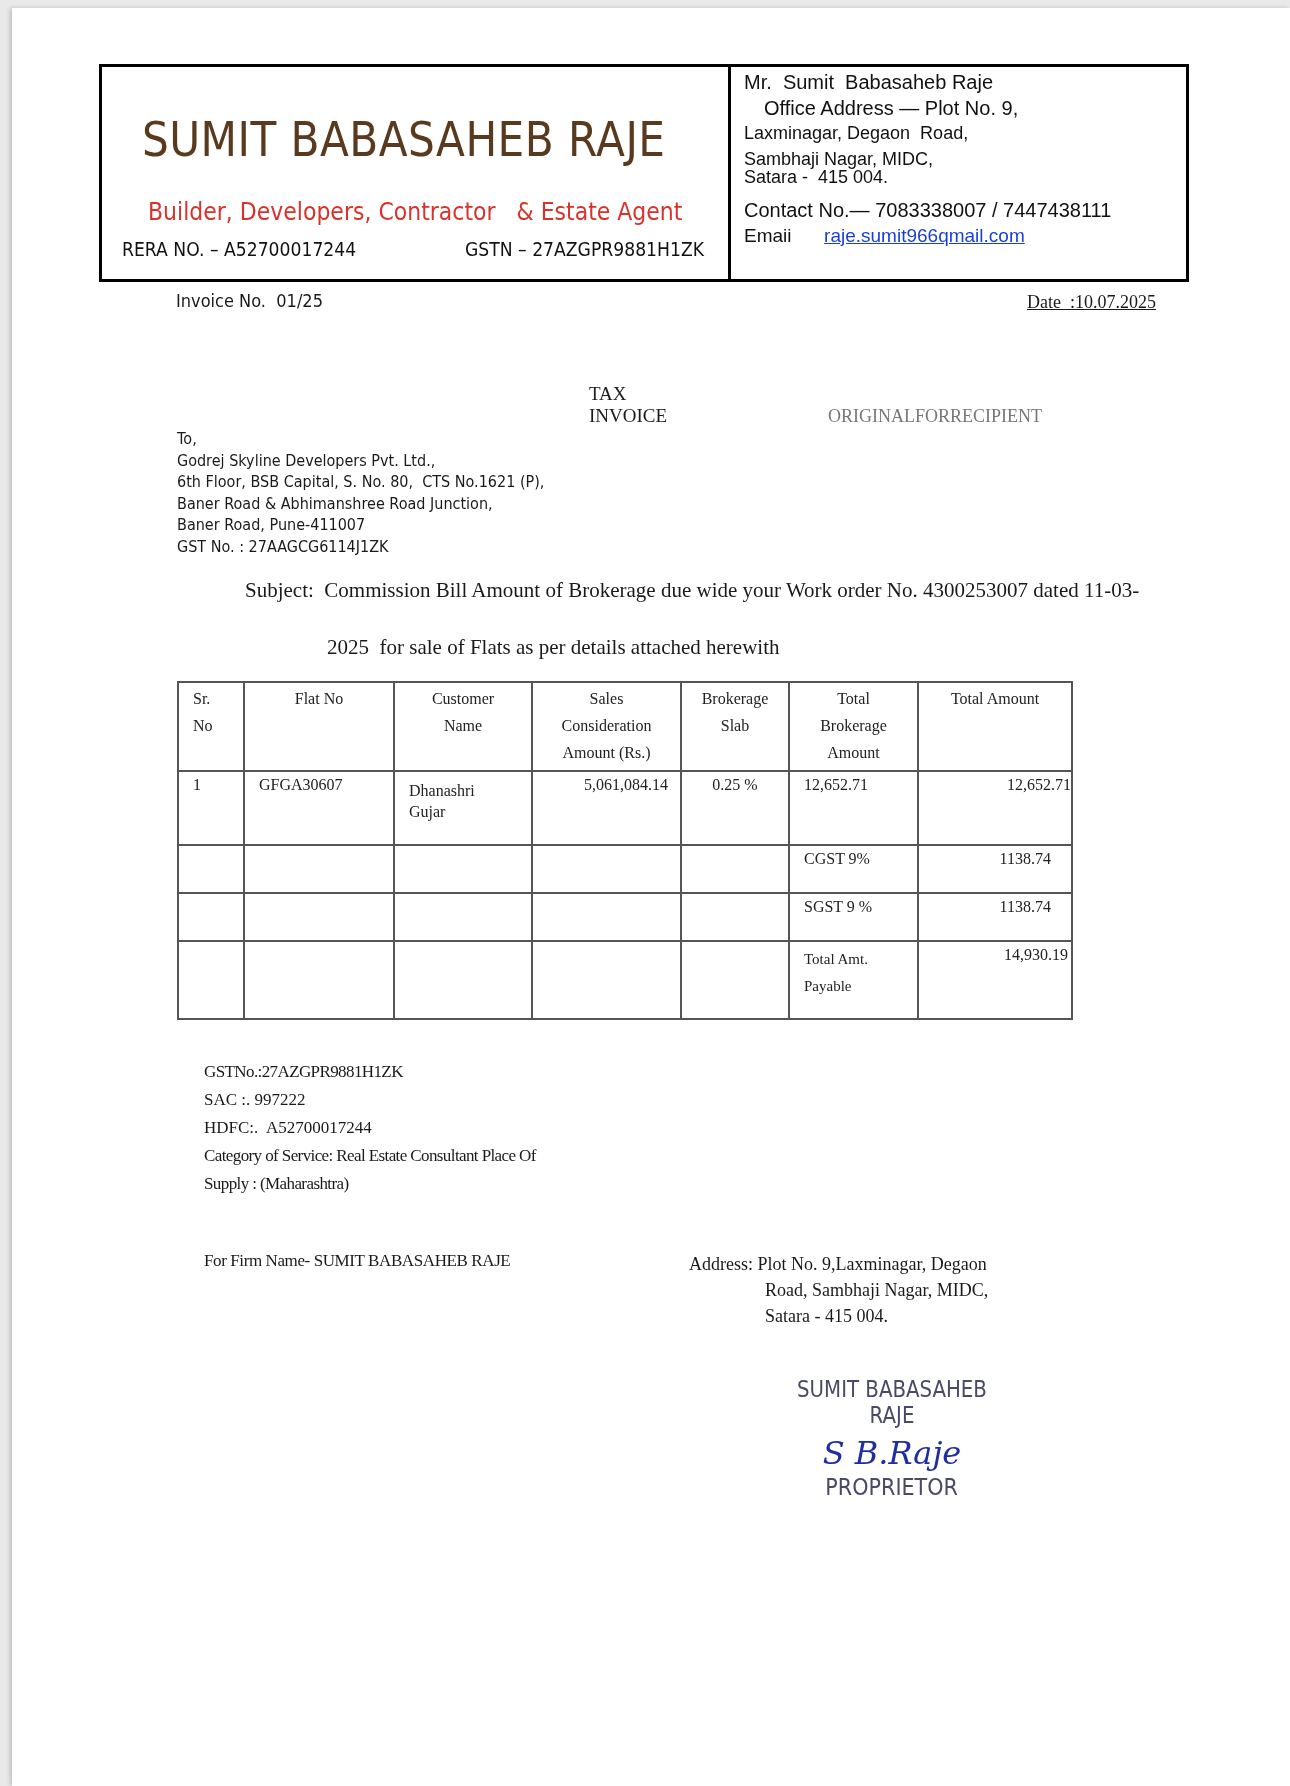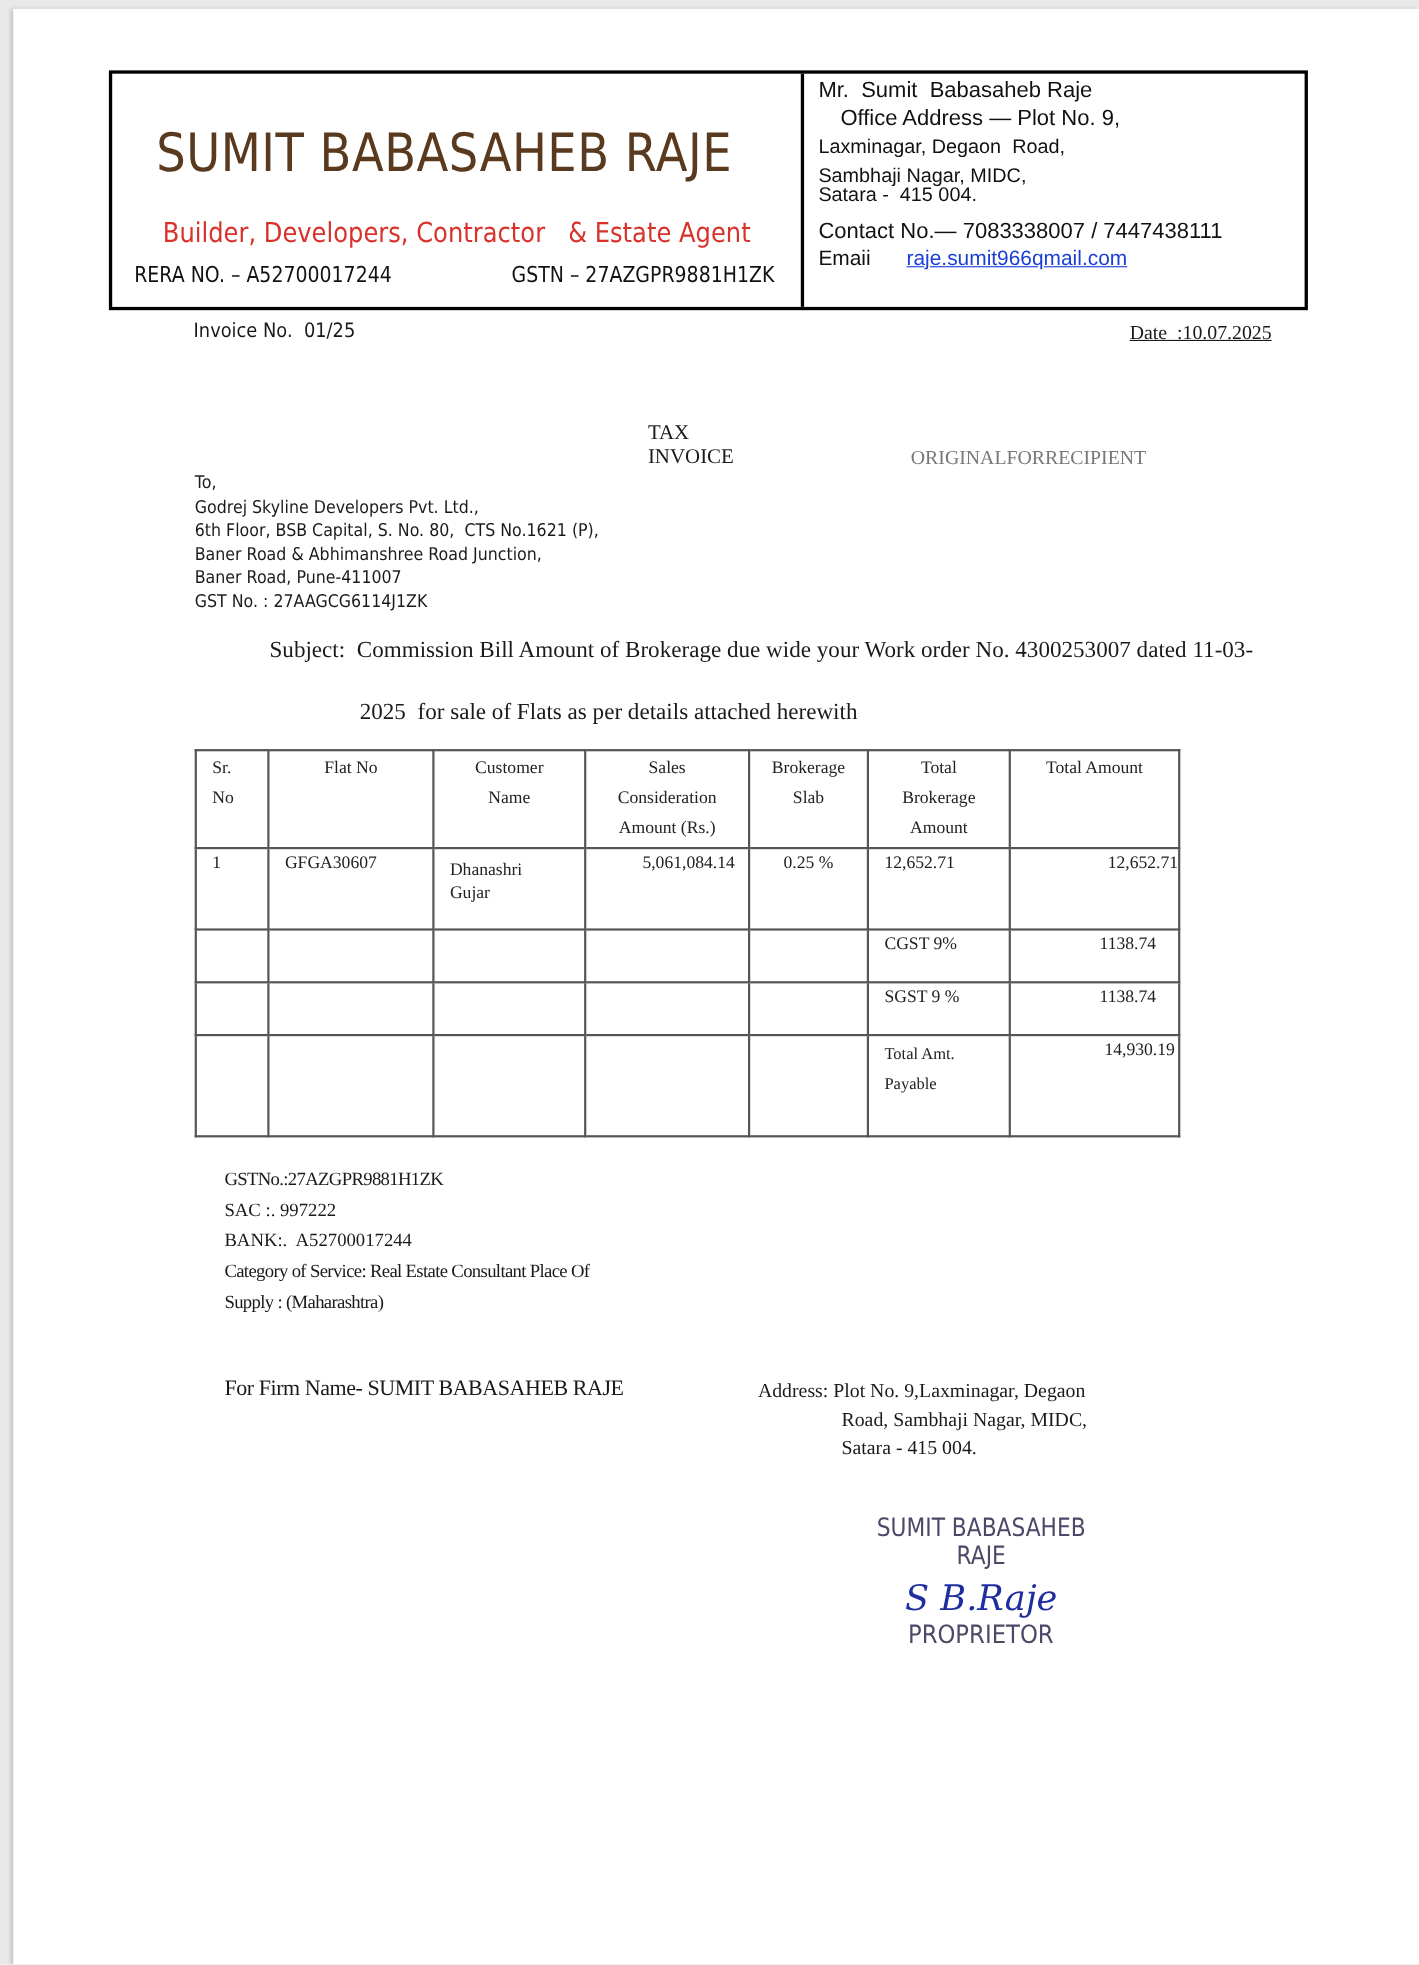--- a/index.html
+++ b/index.html
@@ -85,21 +85,21 @@
   .r-body { height: 64px; }
   .r-tax { height: 38px; }
   .r-total { height: 64px; }
   .num { text-align: right; }
   .center { text-align: center; }
 
   .info-block {
     position: absolute; left: 192px; top: 1050px; font-size: 17px; line-height: 28px;
   }
   .info-block .cond { letter-spacing: -0.6px; }
-  .firm-for { position: absolute; left: 192px; top: 1243px; font-size: 20px; letter-spacing: -0.4px; text-align: center; }
+  .firm-for { position: absolute; left: 192px; top: 1243px; font-size: 17px; letter-spacing: -0.4px; text-align: center; }
   .addr-block { position: absolute; left: 677px; top: 1243px; font-size: 18px; line-height: 26px; font-family: Liberation Serif, serif; }
   .addr-block .indent { padding-left: 76px; }
   .bank-block { position: absolute; left: 192px; top: 1339px; font-size: 18px; line-height: 21.7px; }
 
   .sig-block { position: absolute; left: 750px; top: 1368px; width: 260px; text-align: center; }
   .sig-name { font-family: "DejaVu Sans", sans-serif; font-size: 23px; color: #4a4a68; transform: scaleX(0.86); display: inline-block; }
   .sig-scribble { font-family: "DejaVu Serif", serif; font-style: italic; font-size: 32px; color: #1f2da0; margin-top: 6px; }
   .sig-title { font-family: "DejaVu Sans", sans-serif; font-size: 23px; color: #4a4a68; margin-top: 2px; transform: scaleX(0.9); display: inline-block; }
 </style>
 </head>
@@ -207,39 +207,39 @@
     </tr>
     <tr class="r-tax" style="height:48px;">
       <td></td>
       <td></td>
       <td></td>
       <td></td>
       <td></td>
       <td style="padding-left:14px;">SGST 9 %</td>
       <td class="num" style="padding-right:20px;">1138.74</td>
     </tr>
-    <tr class="r-total" style="height:92px;margin-top:48px;">
+    <tr class="r-total" style="height:78px;margin-top:48px;">
       <td></td>
       <td></td>
       <td></td>
       <td></td>
       <td></td>
       <td style="padding-left:14px; line-height:27px; font-size:15px;">
         <div>Total Amt.</div>
         <div>Payable</div>
       </td>
       <td class="num" style="padding-right:3px;">14,930.19</td>
     </tr>
   </tbody>
     </table>
 
   <div class="info-block">
     <div class="cond">GSTNo.:27AZGPR9881H1ZK</div>
     <div>SAC :. 997222</div>
-    <div style="white-space:pre;">BANK:.  A52700017244</div>
+    <div style="white-space:pre;">HDFC:.  A52700017244</div>
     <div class="cond">Category of Service: Real Estate Consultant Place Of</div>
     <div class="cond">Supply : (Maharashtra)</div>
   </div>
 
   <div class="firm-for">For Firm Name- SUMIT BABASAHEB RAJE</div>
 
   <div class="addr-block">
     <div>Address: Plot No. 9,Laxminagar, Degaon</div>
     <div class="indent">Road, Sambhaji Nagar, MIDC,</div>
     <div class="indent">Satara - 415 004.</div>

